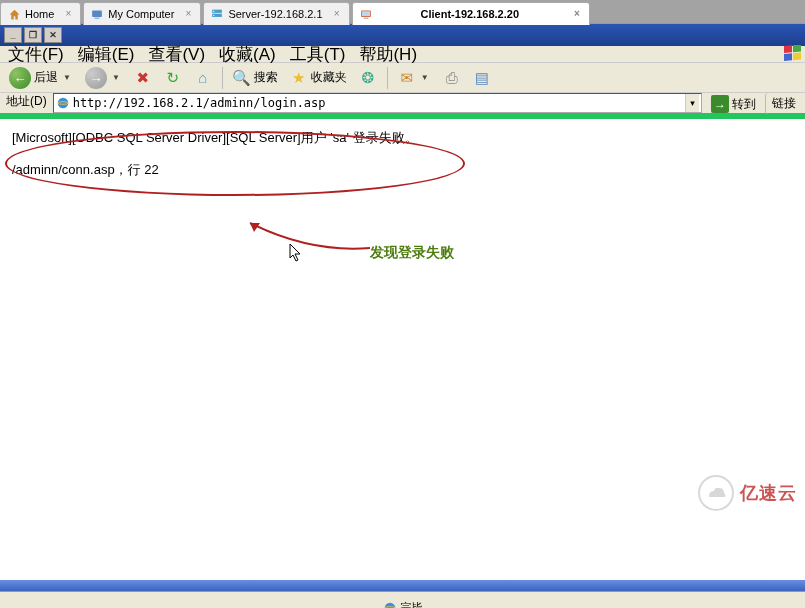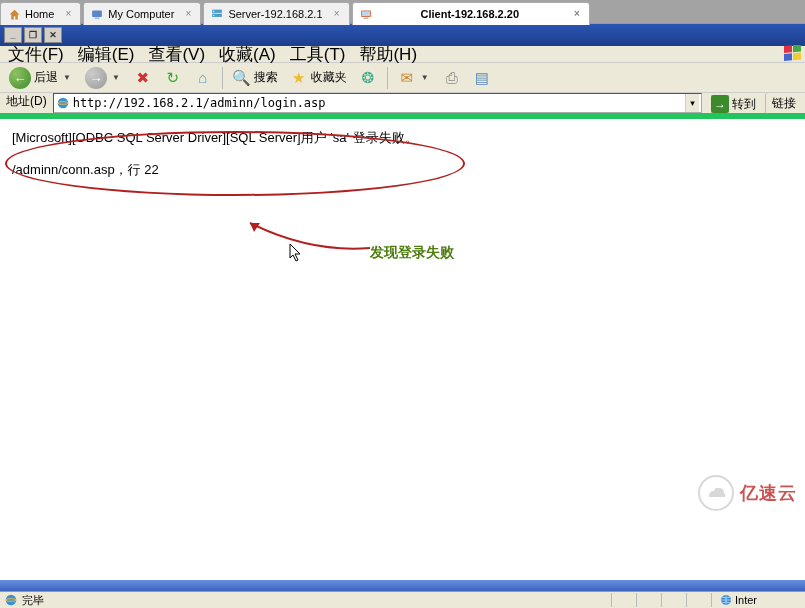--- a/index.html
+++ b/index.html
@@ -43,21 +43,21 @@
     .go-box { background:#3b8a2c; width:18px; height:18px; display:flex; align-items:center; justify-content:center; color:#fff; border-radius:2px;}
     
     .content { background: #fff; height: 454px; overflow: auto; font-family: "SimSun", monospace; font-size: 13px; padding: 10px 12px; color: #000; position: relative; }
     .err-line { margin-bottom: 14px; white-space: pre; }
     .ellipse-ann { position: absolute; left: 5px; top: 131px; width: 460px; height: 65px; border: 2px solid #b02020; border-radius: 50%; pointer-events: none; }
     .arrow-ann { position: absolute; left: 240px; top: 218px; pointer-events: none; }
     .ann-label { position: absolute; left: 370px; top: 244px; color: #4d7c0f; font-size: 14px; font-weight: bold; }
     
     .bottom-strip { position: absolute; bottom: 16px; left: 0; right: 0; height: 12px; background: linear-gradient(#6a8fe0,#3760be); }
     
-    .statusbar { position: absolute; bottom: 0; left: 0; right: 0; height: 16px; background: #ece9d8; border-top: 1px solid #999; display: flex; align-items: center; font-size: 11px; padding: 8px 4px; justify-content: space-between; }
+    .statusbar { position: absolute; bottom: 0; left: 0; right: 0; height: 16px; background: #ece9d8; border-top: 1px solid #999; display: flex; align-items: center; font-size: 11px; padding: 8px 4px; justify-content: space-between; flex-direction: column; }
     .status-left { display: flex; align-items: center; gap: 4px; }
     .status-cells { display:flex; gap:1px;}
     .status-cell { border-left: 1px solid #bbb; padding: 0 8px; height: 14px; display:flex; align-items:center; gap:3px; min-width:24px;}
     
     .watermark { position: absolute; right: 8px; bottom: 62px; display: flex; align-items: center; gap: 6px; opacity: 0.75; pointer-events:none;}
     .wm-circle { width: 36px; height: 36px; border: 2px solid #ccc; border-radius: 50%; display:flex; align-items:center; justify-content:center;}
     .wm-text { font-size: 18px; color: #b91c1c; font-weight: bold; letter-spacing: 1px;}
     
     .cursor-icon { position: absolute; left: 289px; top: 124px; width: 14px; height: 20px; pointer-events: none; z-index: 10; }
   </style>

